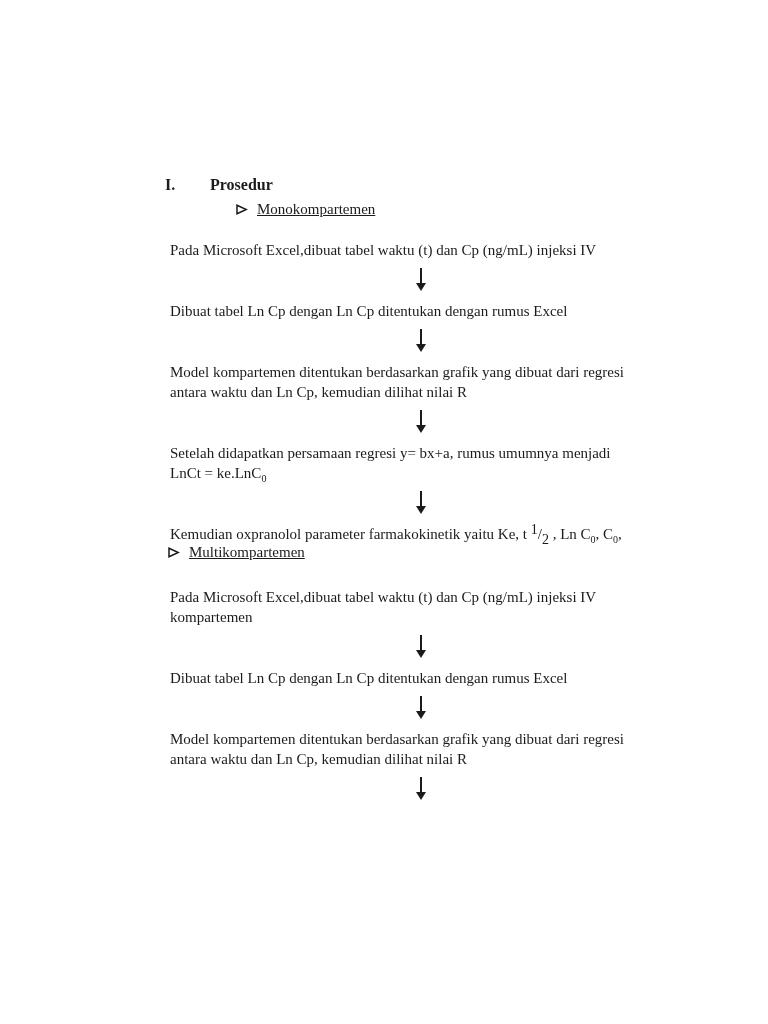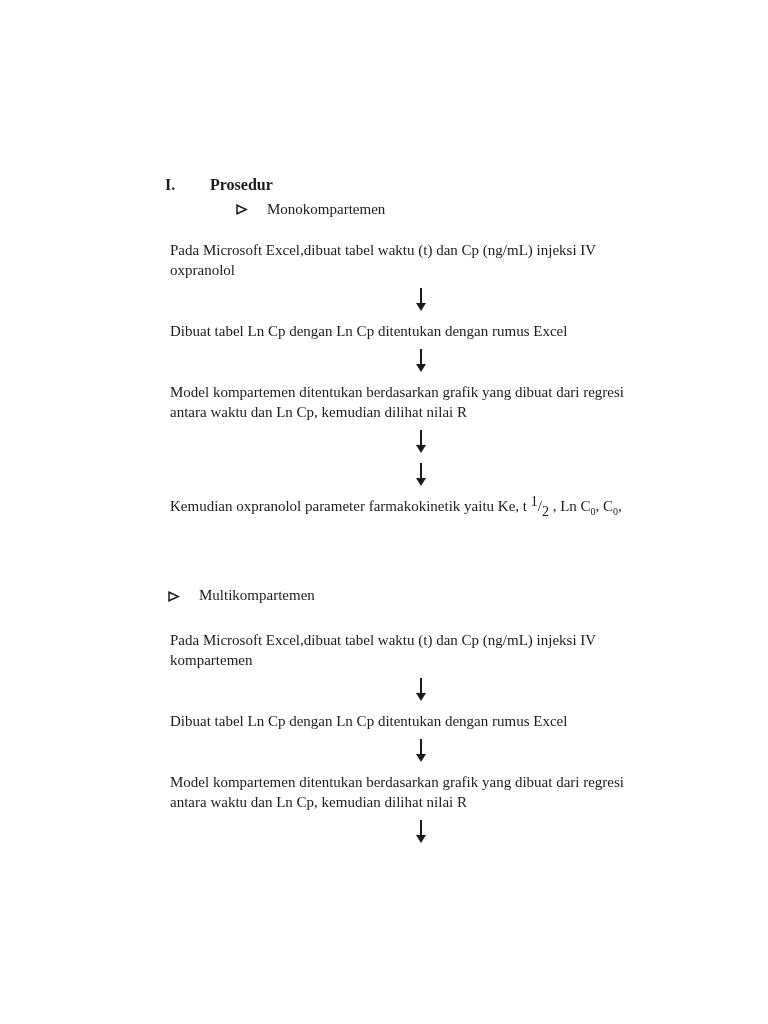--- a/index.html
+++ b/index.html
@@ -11,23 +11,23 @@
   }
   .page {
     box-sizing: border-box;
     width: 768px; height: 1024px;
     padding: 177px 96px 4px 165px;
     background: #ffffff;
     overflow: hidden;
   }
   .heading { font-weight: bold; font-size: 16px; line-height: 16px; }
   .h-num { display: inline-block; width: 45px; }
-  .bullet { display: flex; align-items: center; gap: 19px; font-size: 15px; line-height: 16px; }
+  .bullet { display: flex; align-items: center; gap: 9px; font-size: 15px; line-height: 16px; text-decoration: underline; }
   .bullet-mono { margin-top: 8px; margin-left: 70px; }
-  .bullet-multi { margin-top: 71px; margin-left: 2px; align-items: flex-end; }
+  .bullet-multi { margin-left: 2px; }
   .bullet-icon { flex: 0 0 auto; }
   .flow { width: 502px; margin-left: 5px; font-size: 15px; }
   .flow-mono { margin-top: 23px; }
   .flow-multi { margin-top: 27px; }
   .step .line { line-height: 20px; height: 20px; white-space: nowrap; }
   .arrow { display: flex; flex-direction: column; align-items: center; margin: 8px 0 10px 0; }
   .arrow .shaft { width: 2px; height: 15px; background: #1b1b1b; }
   .arrow .head {
     width: 0; height: 0;
     border-left: 5px solid transparent;
@@ -52,21 +52,20 @@
     <svg class="bullet-icon" width="13" height="13" viewBox="0 0 13 13">
       <path d="M2 2.2 L11.3 6.5 L2 10.8 Z" fill="none" stroke="#1b1b1b" stroke-width="1.5" stroke-linejoin="miter"></path>
     </svg>
     <span class="bullet-label">Monokompartemen</span>
   </div>
 
   <div class="flow flow-mono">
 
     <div class="step">
       <div class="line">Pada Microsoft Excel,dibuat tabel waktu (t) dan Cp (ng/mL) injeksi IV</div>
-      <div class="line">oxpranolol</div>
     </div>
 
     <div class="arrow">
       <span class="shaft"></span>
       <span class="head"></span>
     </div>
 
     <div class="step">
       <div class="line">Dibuat tabel Ln Cp dengan Ln Cp ditentukan dengan rumus Excel</div>
     </div>
@@ -79,20 +78,24 @@
     <div class="step">
       <div class="line">Model kompartemen ditentukan berdasarkan grafik yang dibuat dari regresi</div>
       <div class="line">antara waktu dan Ln Cp, kemudian dilihat nilai R</div>
     </div>
 
     <div class="arrow">
       <span class="shaft"></span>
       <span class="head"></span>
     </div>
 
+    <div class="step">
+      <div class="line">Setelah didapatkan persamaan regresi y= bx+a, rumus umumnya menjadi</div>
+      <div class="line"><span>LnCt = ke.LnC</span><sub class="sb">0</sub></div>
+    </div>
 
     <div class="arrow">
       <span class="shaft"></span>
       <span class="head"></span>
     </div>
 
     <div class="step">
       <div class="line"><span>Kemudian oxpranolol parameter farmakokinetik yaitu Ke, t </span><span class="fr-num">1</span><span class="fr-slash">/</span><span class="fr-den">2</span><span> , Ln C</span><sub class="sb">0</sub><span>, C</span><sub class="sb">0</sub><span>,</span></div>
     </div>
 

